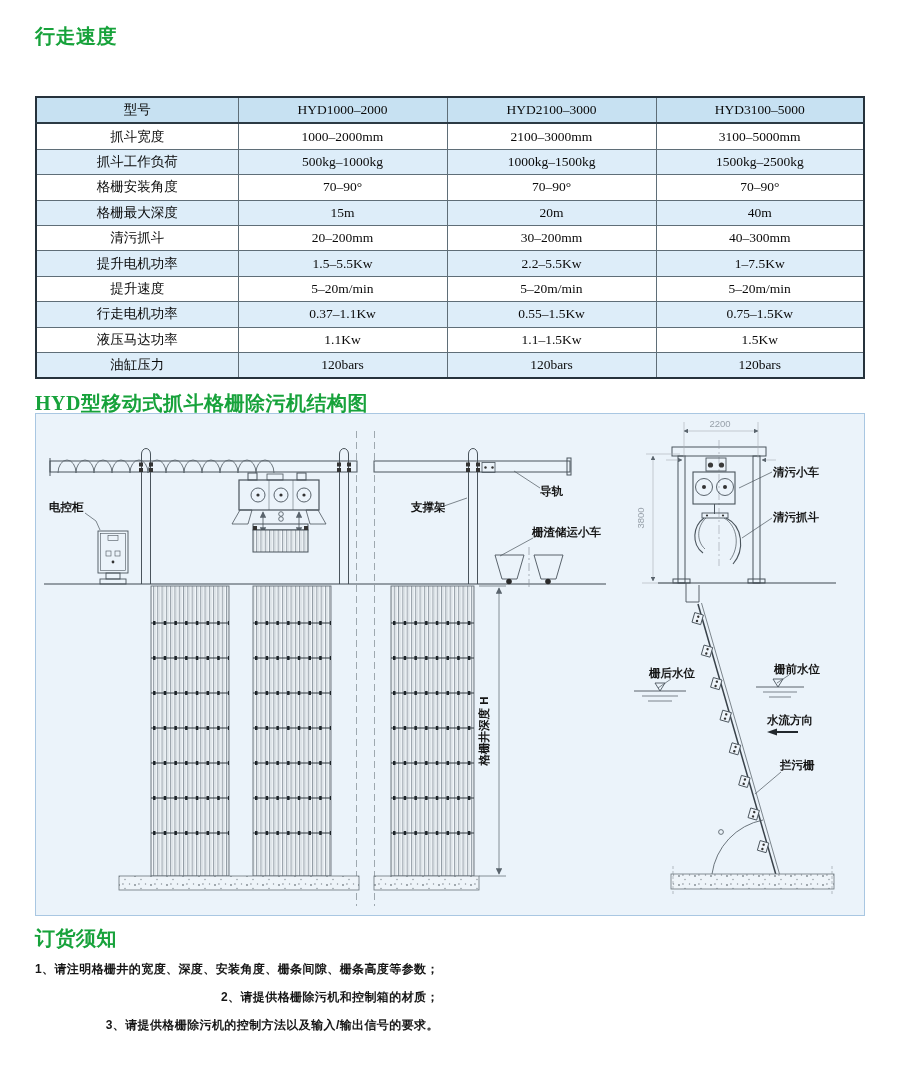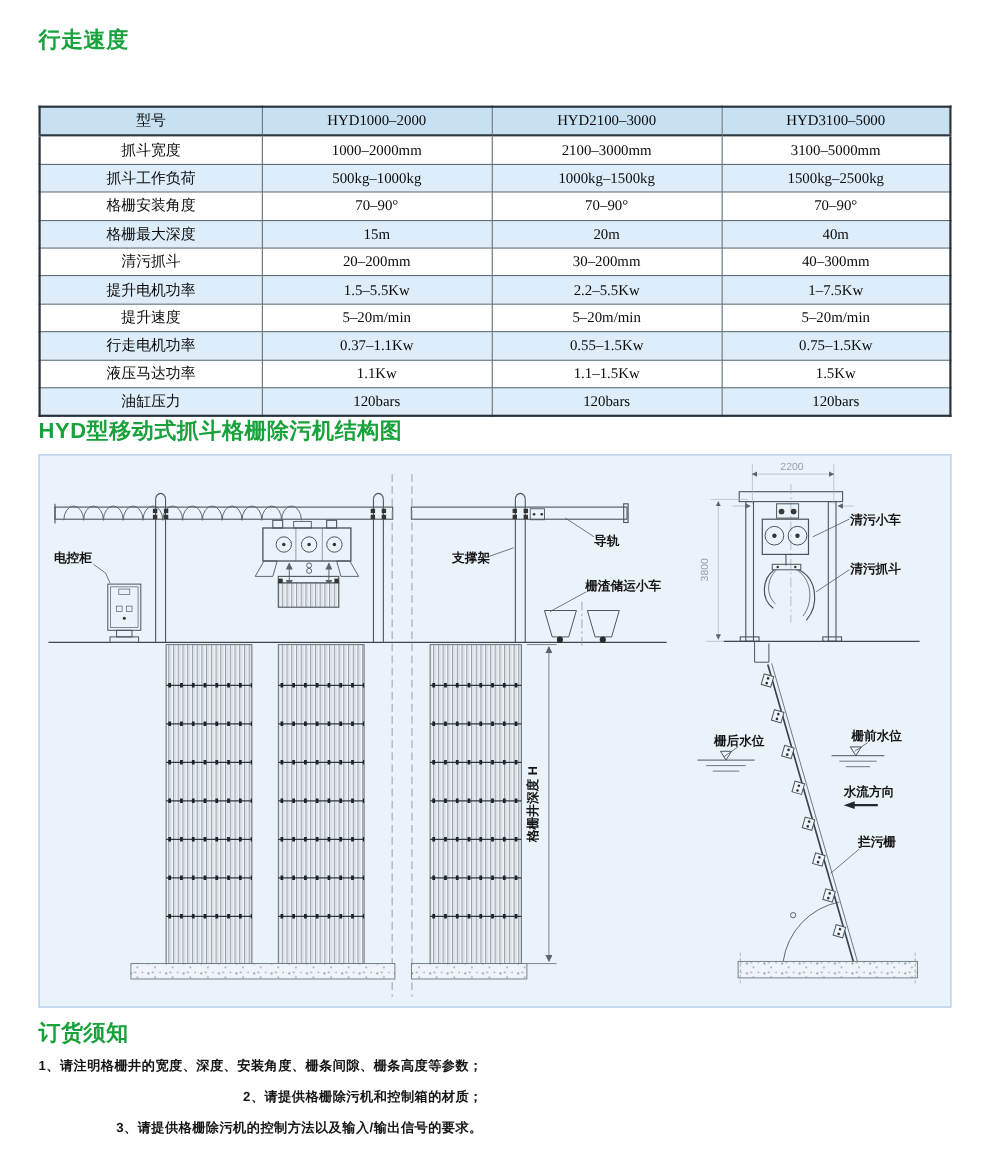--- a/index.html
+++ b/index.html
@@ -6,21 +6,21 @@
   body {
     width:900px; height:1068px; position:relative; background:#ffffff;
     font-family:"Liberation Sans","DejaVu Sans",sans-serif;
     overflow:hidden;
   }
   .sec-title {
     position:absolute; left:35px; color:#17a23b;
     font-size:20px; font-weight:bold; letter-spacing:0.5px;
   }
   #title-tech { top:23px; }
-  #title-structure { top:378px; }
+  #title-structure { top:390px;font-family:Liberation Serif, serif; }
   #title-order { top:925px; }
 
   .spec-table {
     position:absolute; left:35px; top:60px; width:828px;
     border-collapse:collapse; table-layout:fixed;
     font-family:"Liberation Serif","DejaVu Serif",serif;
     font-size:13.5px; color:#0a0a0a;
     border:2px solid #26323c;
     margin-top:36px;
   }

